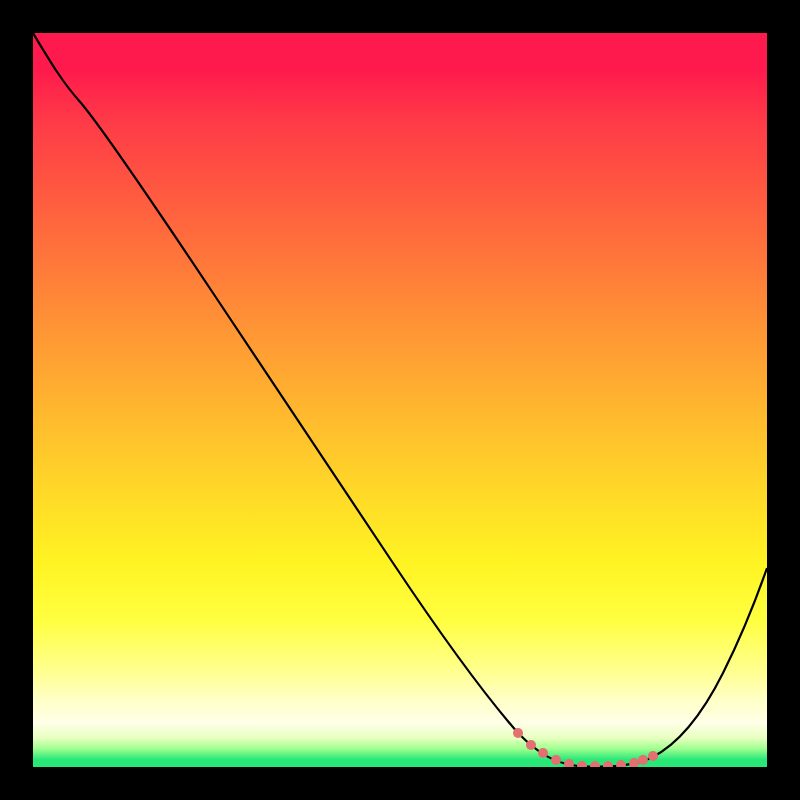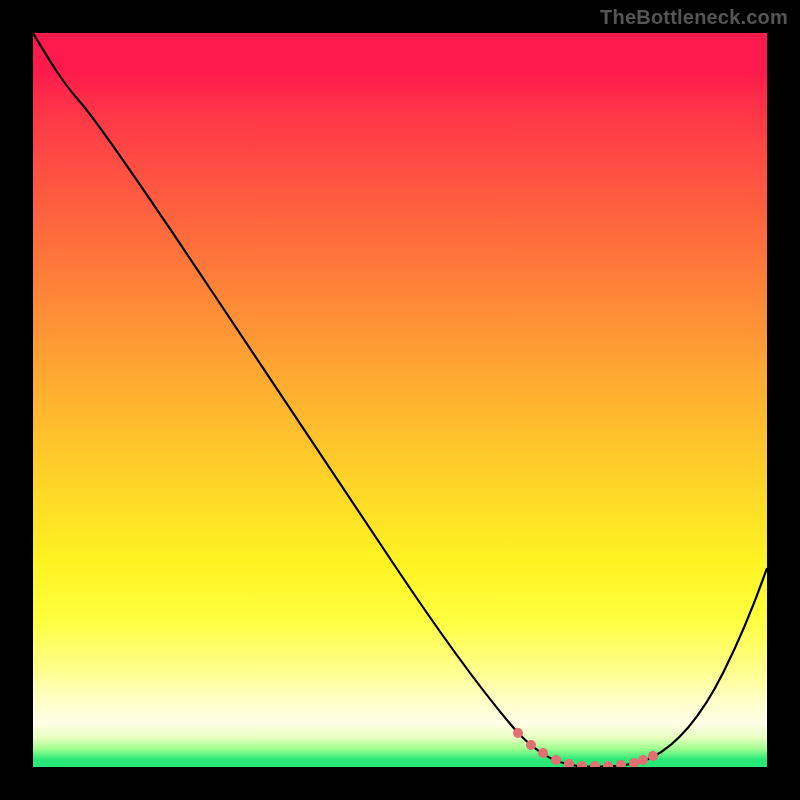--- a/index.html
+++ b/index.html
@@ -64,21 +64,20 @@
     inset: 0;
     width: 734px;
     height: 734px;
   }
 </style>
 </head>
 <body>
 
 <div class="frame">
 
-  <div class="watermark">TheBottleneck.com</div>
 
   <div class="plot-area">
     <div class="gradient"></div>
 
     <svg class="curve" viewBox="0 0 734 734" preserveAspectRatio="none">
       <path d="M 0 0
                C 18 30, 30 50, 48 70
                C 70 96, 120 170, 180 260
                C 240 350, 300 440, 360 530
                C 410 605, 450 660, 485 700

